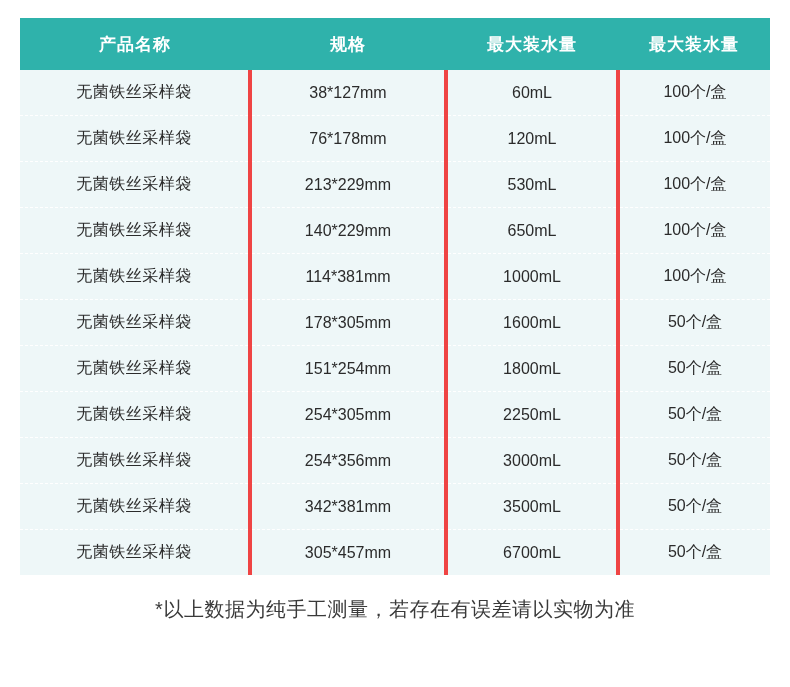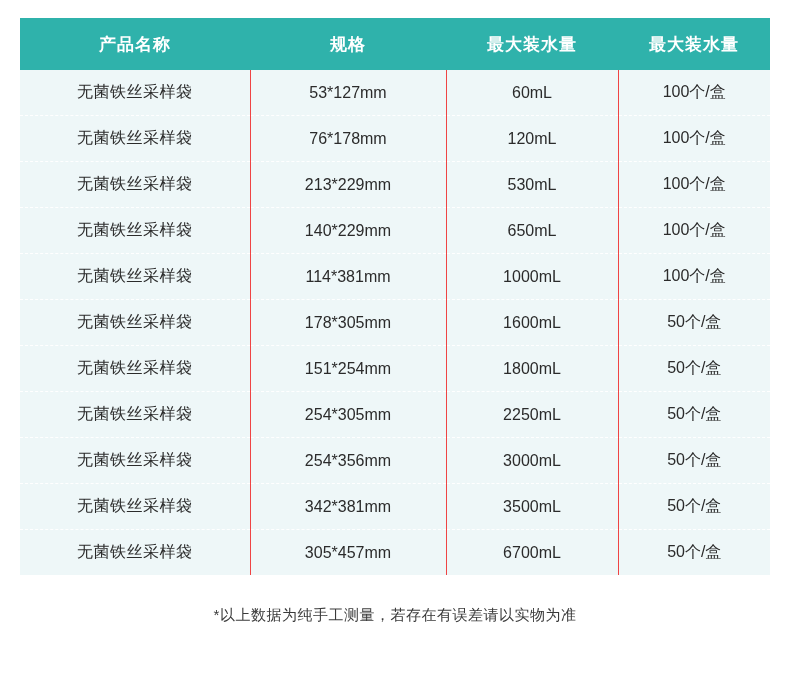--- a/index.html
+++ b/index.html
@@ -46,37 +46,37 @@
   }
   .spec-table tbody td {
     height: 45px;
     text-align: center;
     vertical-align: middle;
     font-size: 16px;
     color: #2b2b2b;
     padding: 0;
     background: #eef7f8;
     border-bottom: 1px dashed #ffffff;
-    border-right: 1px solid #ef4444;
+    border-right: 4px solid #ef4444;
   }
   .spec-table tbody td:last-child {
     border-right: none;
   }
   .spec-table tbody tr:last-child td {
     border-bottom: none;
   }
   .spec-table tbody td.name-col {
     letter-spacing: 0.5px;
   }
   .note {
     width: 750px;
     text-align: center;
-    font-size: 15px;
+    font-size: 20px;
     color: #3a3a3a;
-    margin-top: 31px;
+    margin-top: 21px;
     letter-spacing: 0.5px;
   }
 </style>
 </head>
 <body>
 
 <div class="page">
 
   <table class="spec-table">
     <colgroup>
@@ -89,21 +89,21 @@
       <tr>
         <th>产品名称</th>
         <th>规格</th>
         <th>最大装水量</th>
         <th>最大装水量</th>
       </tr>
     </thead>
     <tbody>
       <tr>
         <td class="name-col">无菌铁丝采样袋</td>
-        <td>53*127mm</td>
+        <td>38*127mm</td>
         <td>60mL</td>
         <td>100个/盒</td>
       </tr>
       <tr>
         <td class="name-col">无菌铁丝采样袋</td>
         <td>76*178mm</td>
         <td>120mL</td>
         <td>100个/盒</td>
       </tr>
       <tr>

